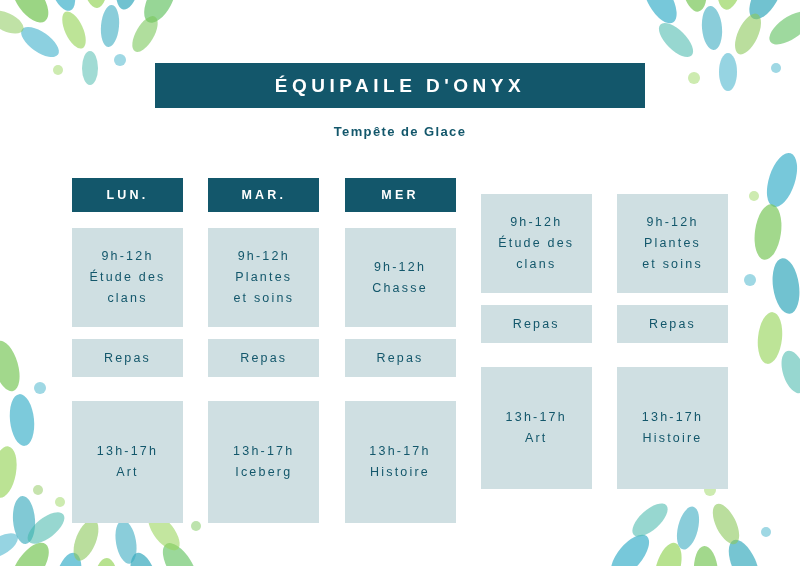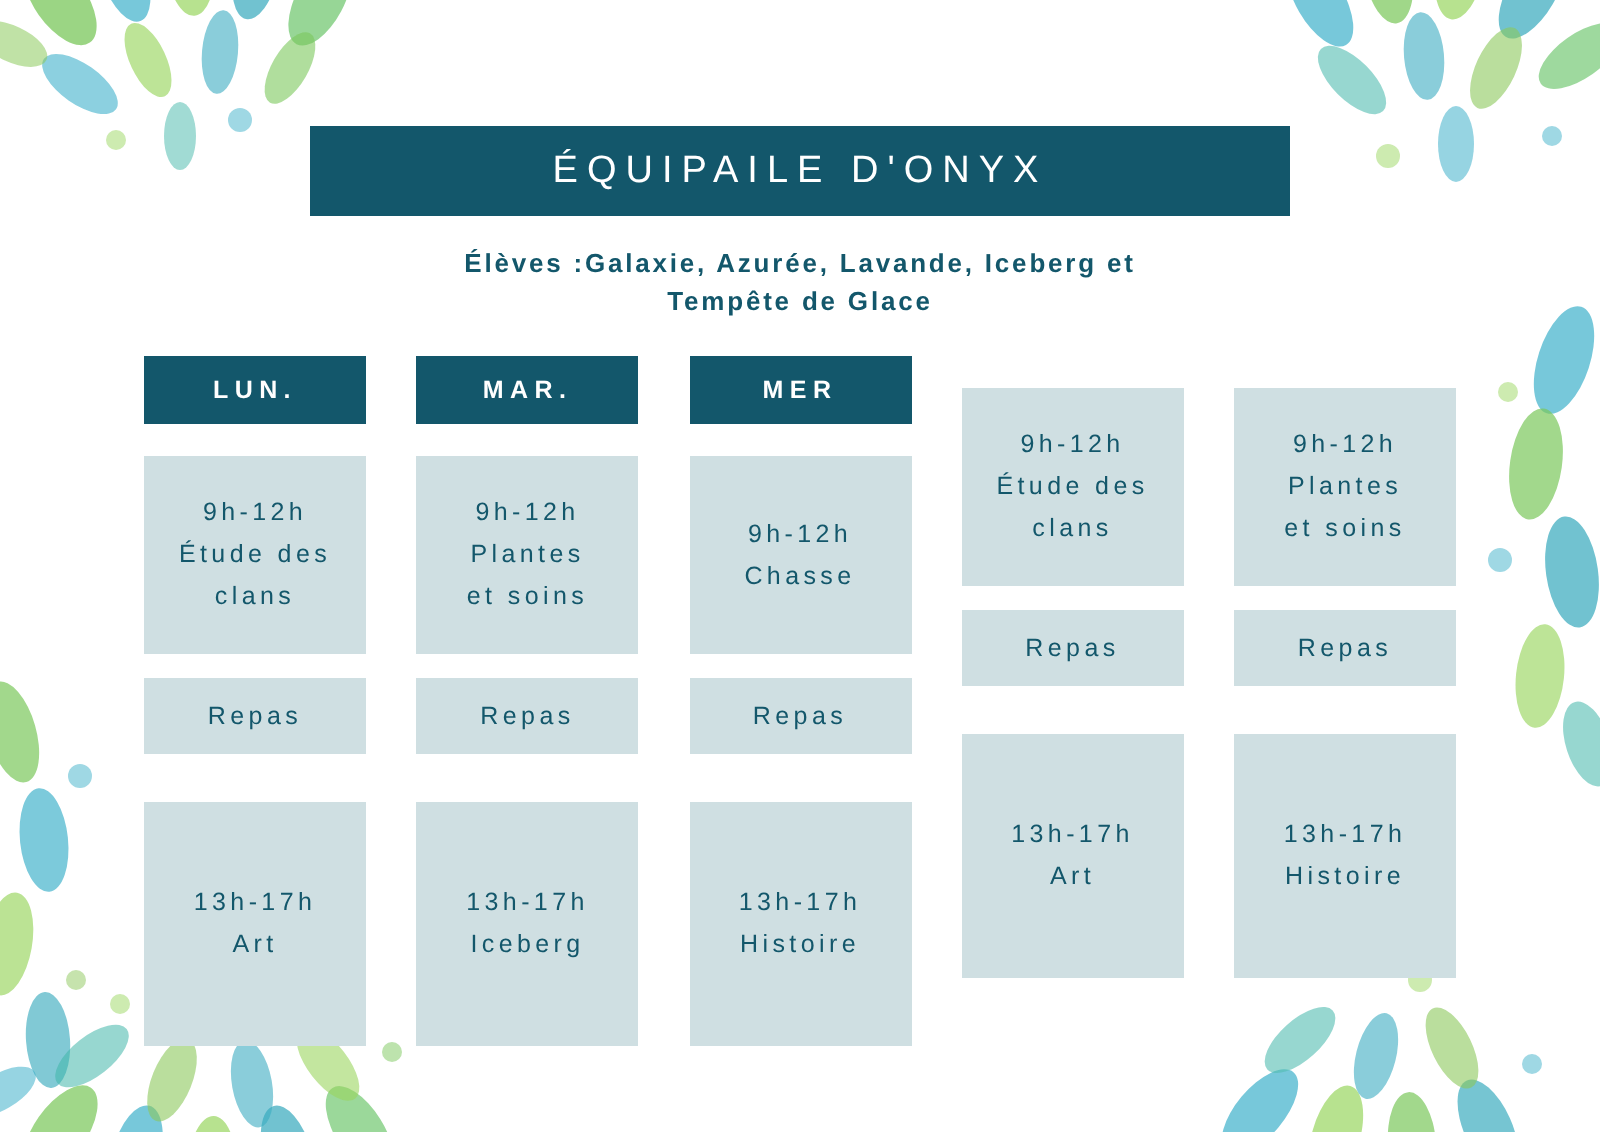--- a/index.html
+++ b/index.html
@@ -44,21 +44,21 @@
     height: 45px;
     background: #13576b;
     display: flex;
     align-items: center;
     justify-content: center;
   }
   .title-text {
     color: #ffffff;
     font-size: 19px;
     letter-spacing: 4.5px;
-    font-weight: normal;
+    font-weight: bold;
     white-space: nowrap;
   }
 
   
   .subtitle {
     position: absolute;
     left: 100px;
     top: 122px;
     width: 600px;
     text-align: center;
@@ -214,21 +214,20 @@
       <circle cx="140" cy="74" r="6" fill="#8fd14f" opacity="0.5"></circle>
       <circle cx="196" cy="116" r="5" fill="#2aa8c4" opacity="0.5"></circle>
     </g>
   </svg>
 
   <div class="title-bar">
     <span class="title-text">ÉQUIPAILE D'ONYX</span>
   </div>
 
   <div class="subtitle">
-    <div>Élèves :Galaxie, Azurée, Lavande, Iceberg et</div>
     <div>Tempête de Glace</div>
   </div>
 
   <div class="grid">
 
     <div class="col">
       <div class="day-head">LUN.</div>
       <div class="cell cell-morning">
         <span class="line">9h-12h</span>
         <span class="line">Étude des</span>

